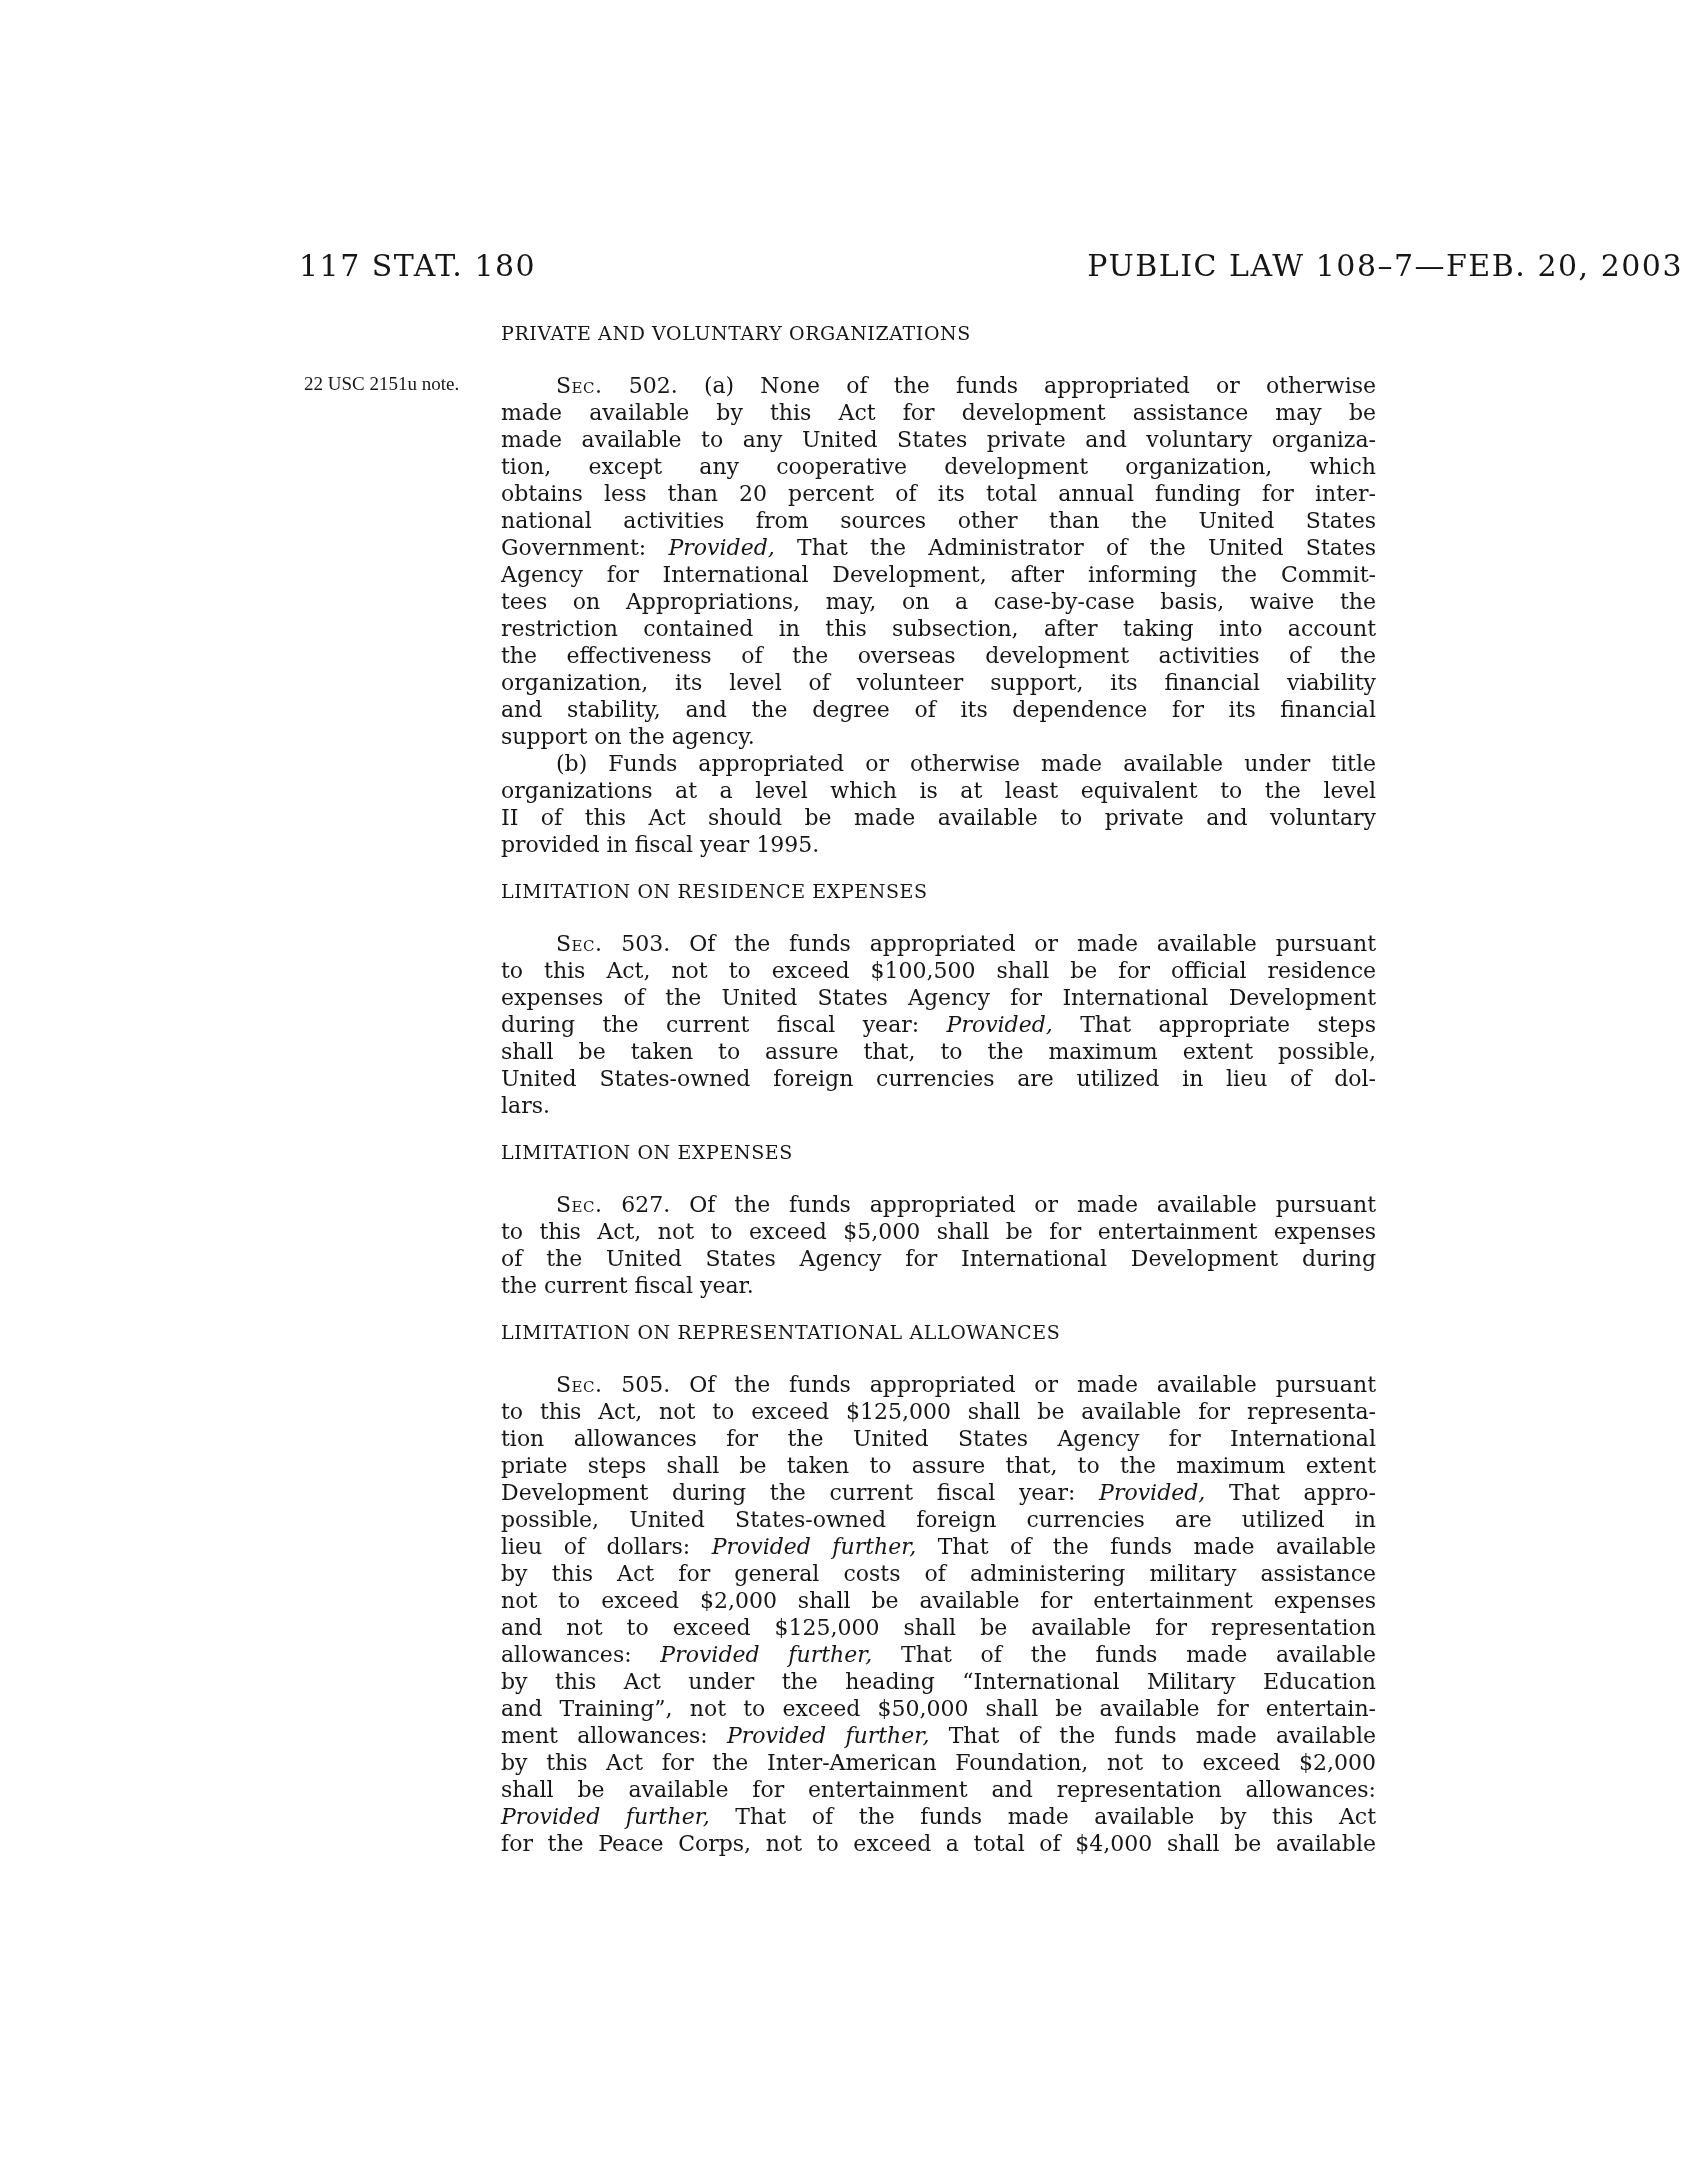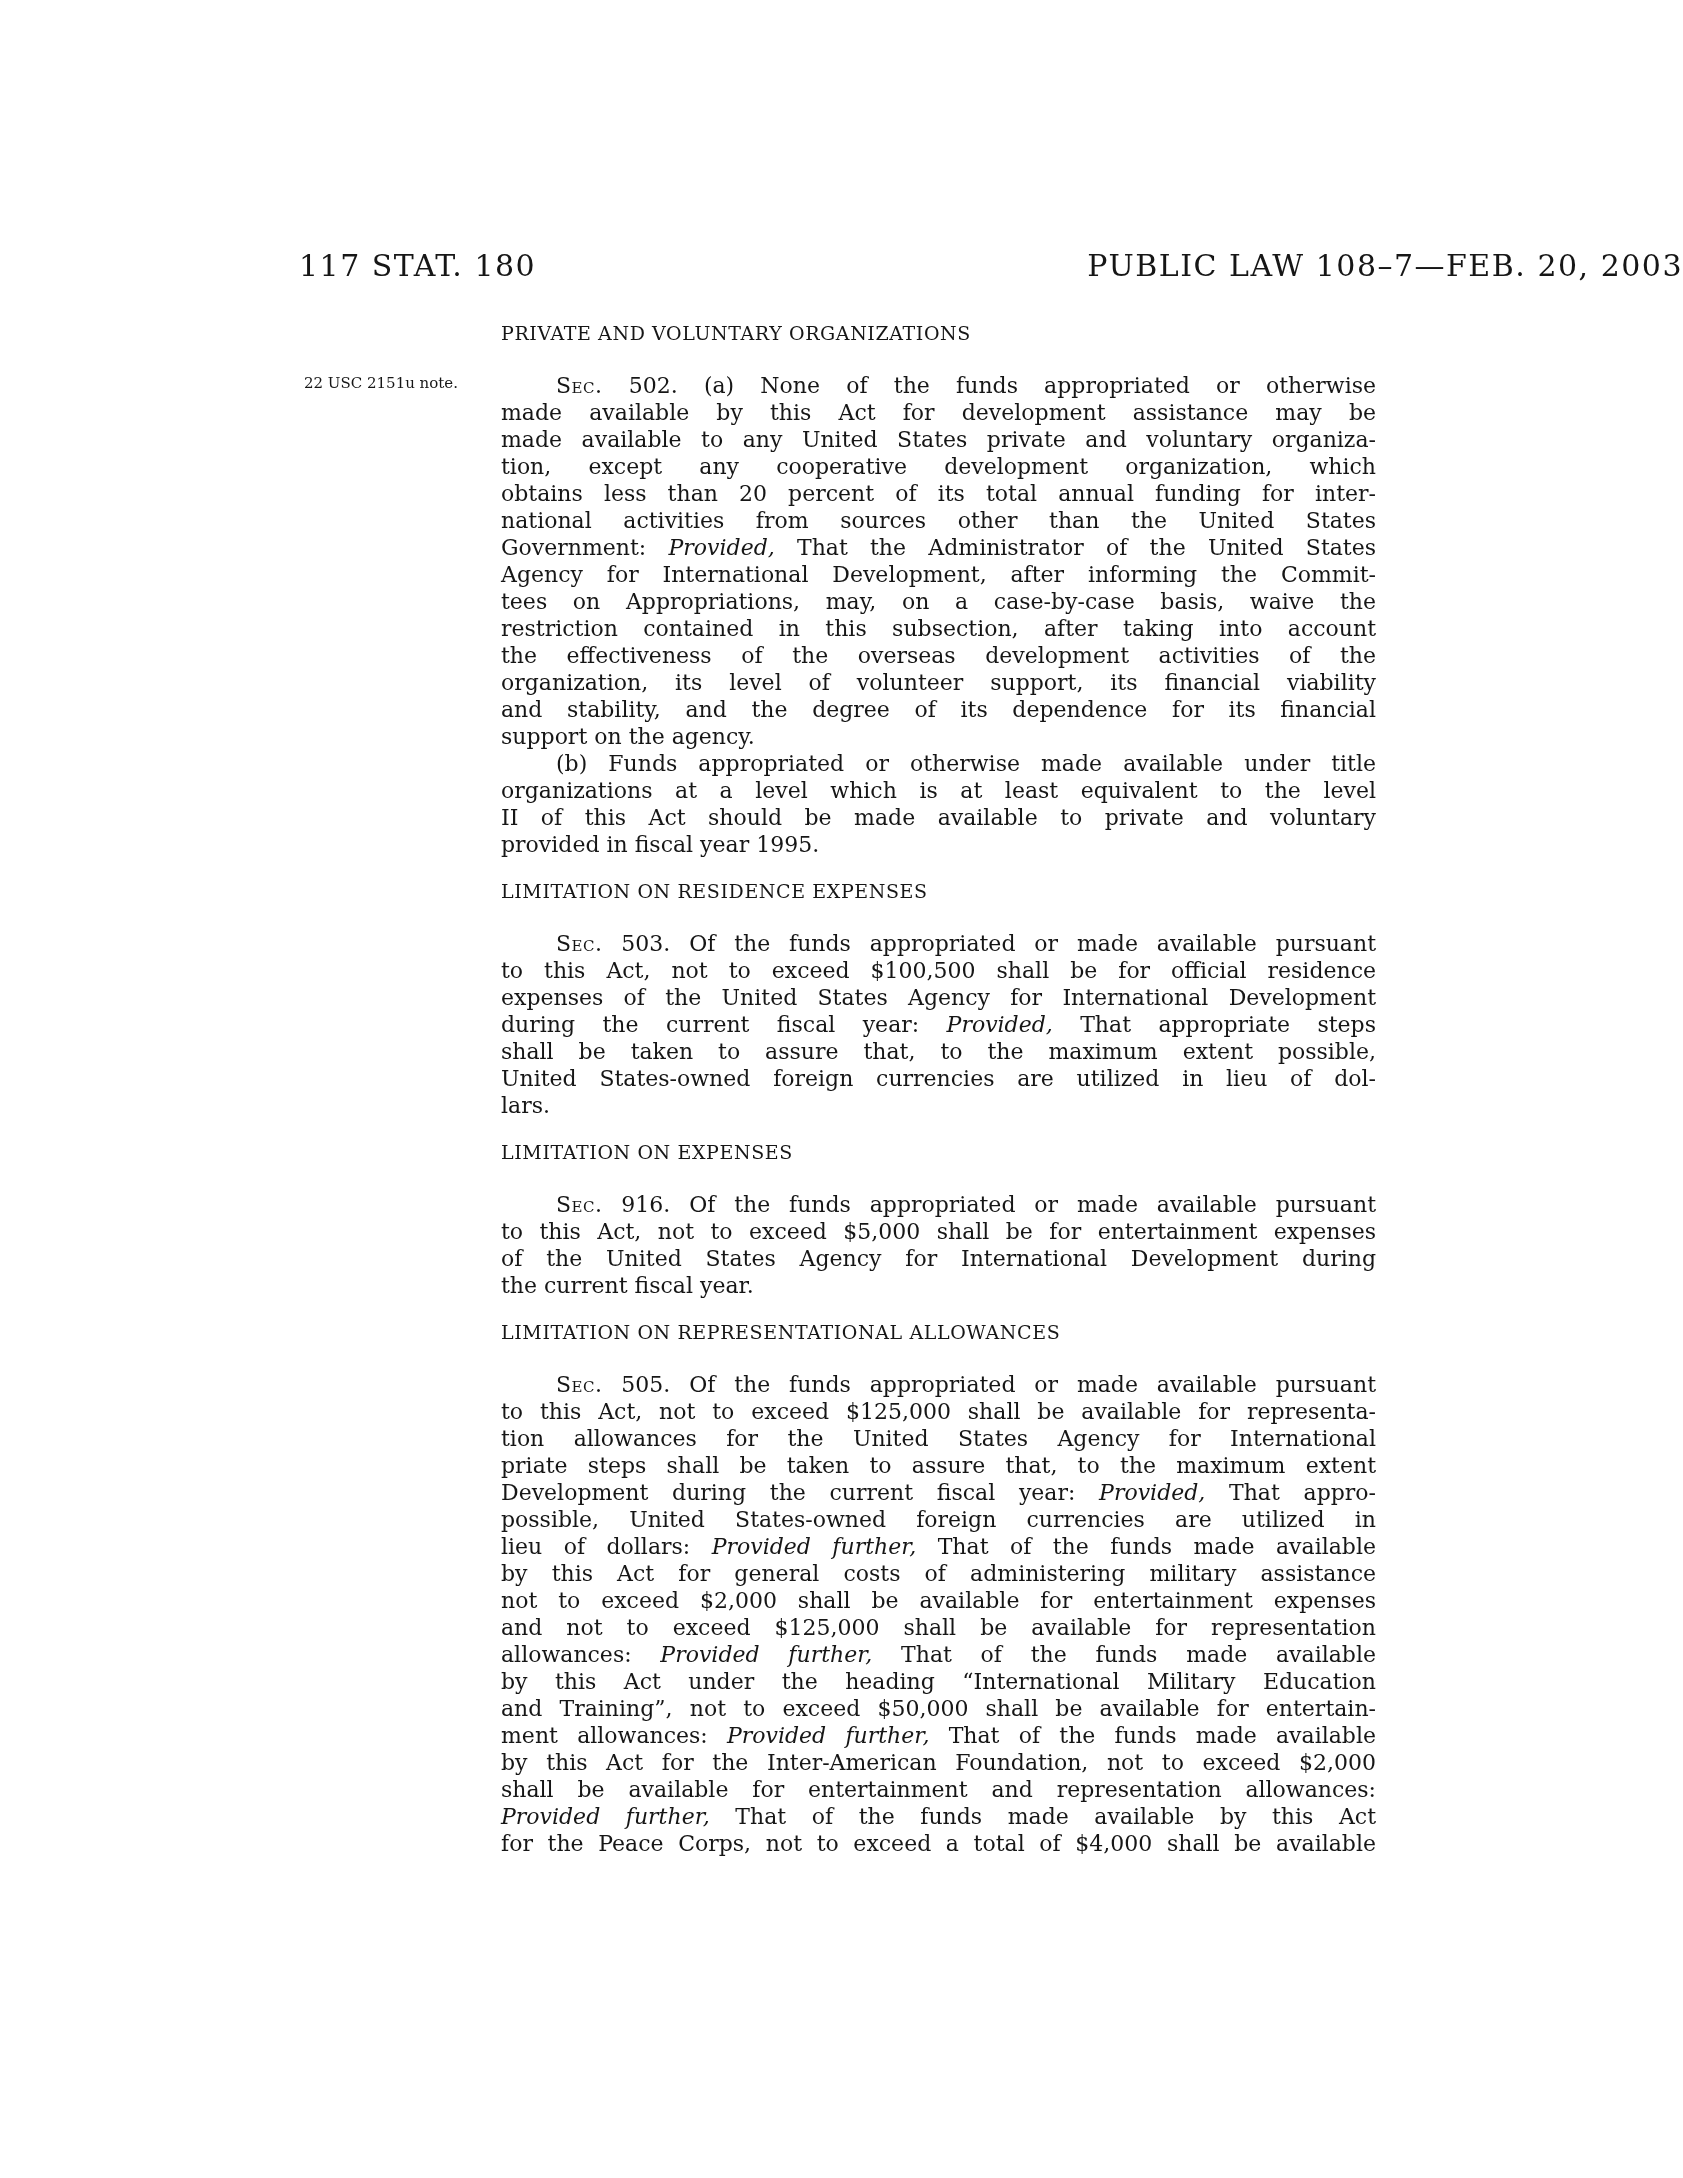--- a/index.html
+++ b/index.html
@@ -28,22 +28,23 @@
     width: 1683px;
     text-align: right;
     font-size: 30px;
     letter-spacing: 1.5px;
   }
   .margin-note {
     position: absolute;
     left: 304px;
     top: 370px;
     width: 156px;
-    font-size: 15px;
+    font-size: 19px;
     line-height: 27px;
+    font-family: Liberation Serif, serif;
   }
   .main-col {
     position: absolute;
     left: 501px;
     top: 322px;
     width: 875px;
     font-size: 22px;
   }
   .section-heading {
     font-size: 19px;
@@ -101,21 +102,21 @@
         <div class="text-line indent"><span class="seg sc">Sec.</span><span class="seg"> 503. Of the funds appropriated or made available pursuant</span></div>
         <div class="text-line"><span class="seg">to this Act, not to exceed $100,500 shall be for official residence</span></div>
         <div class="text-line"><span class="seg">expenses of the United States Agency for International Development</span></div>
         <div class="text-line"><span class="seg">during the current fiscal year: </span><span class="seg it">Provided,</span><span class="seg"> That appropriate steps</span></div>
         <div class="text-line"><span class="seg">shall be taken to assure that, to the maximum extent possible,</span></div>
         <div class="text-line"><span class="seg">United States-owned foreign currencies are utilized in lieu of dol-</span></div>
         <div class="text-line final"><span class="seg">lars.</span></div>
       </div>
       <div class="section-heading">LIMITATION ON EXPENSES</div>
       <div class="statute-paragraph">
-        <div class="text-line indent"><span class="seg sc">Sec.</span><span class="seg"> 916. Of the funds appropriated or made available pursuant</span></div>
+        <div class="text-line indent"><span class="seg sc">Sec.</span><span class="seg"> 627. Of the funds appropriated or made available pursuant</span></div>
         <div class="text-line"><span class="seg">to this Act, not to exceed $5,000 shall be for entertainment expenses</span></div>
         <div class="text-line"><span class="seg">of the United States Agency for International Development during</span></div>
         <div class="text-line final"><span class="seg">the current fiscal year.</span></div>
       </div>
       <div class="section-heading">LIMITATION ON REPRESENTATIONAL ALLOWANCES</div>
       <div class="statute-paragraph">
         <div class="text-line indent"><span class="seg sc">Sec.</span><span class="seg"> 505. Of the funds appropriated or made available pursuant</span></div>
         <div class="text-line"><span class="seg">to this Act, not to exceed $125,000 shall be available for representa-</span></div>
         <div class="text-line"><span class="seg">tion allowances for the United States Agency for International</span></div>
         <div class="text-line"><span class="seg">priate steps shall be taken to assure that, to the maximum extent</span></div>

